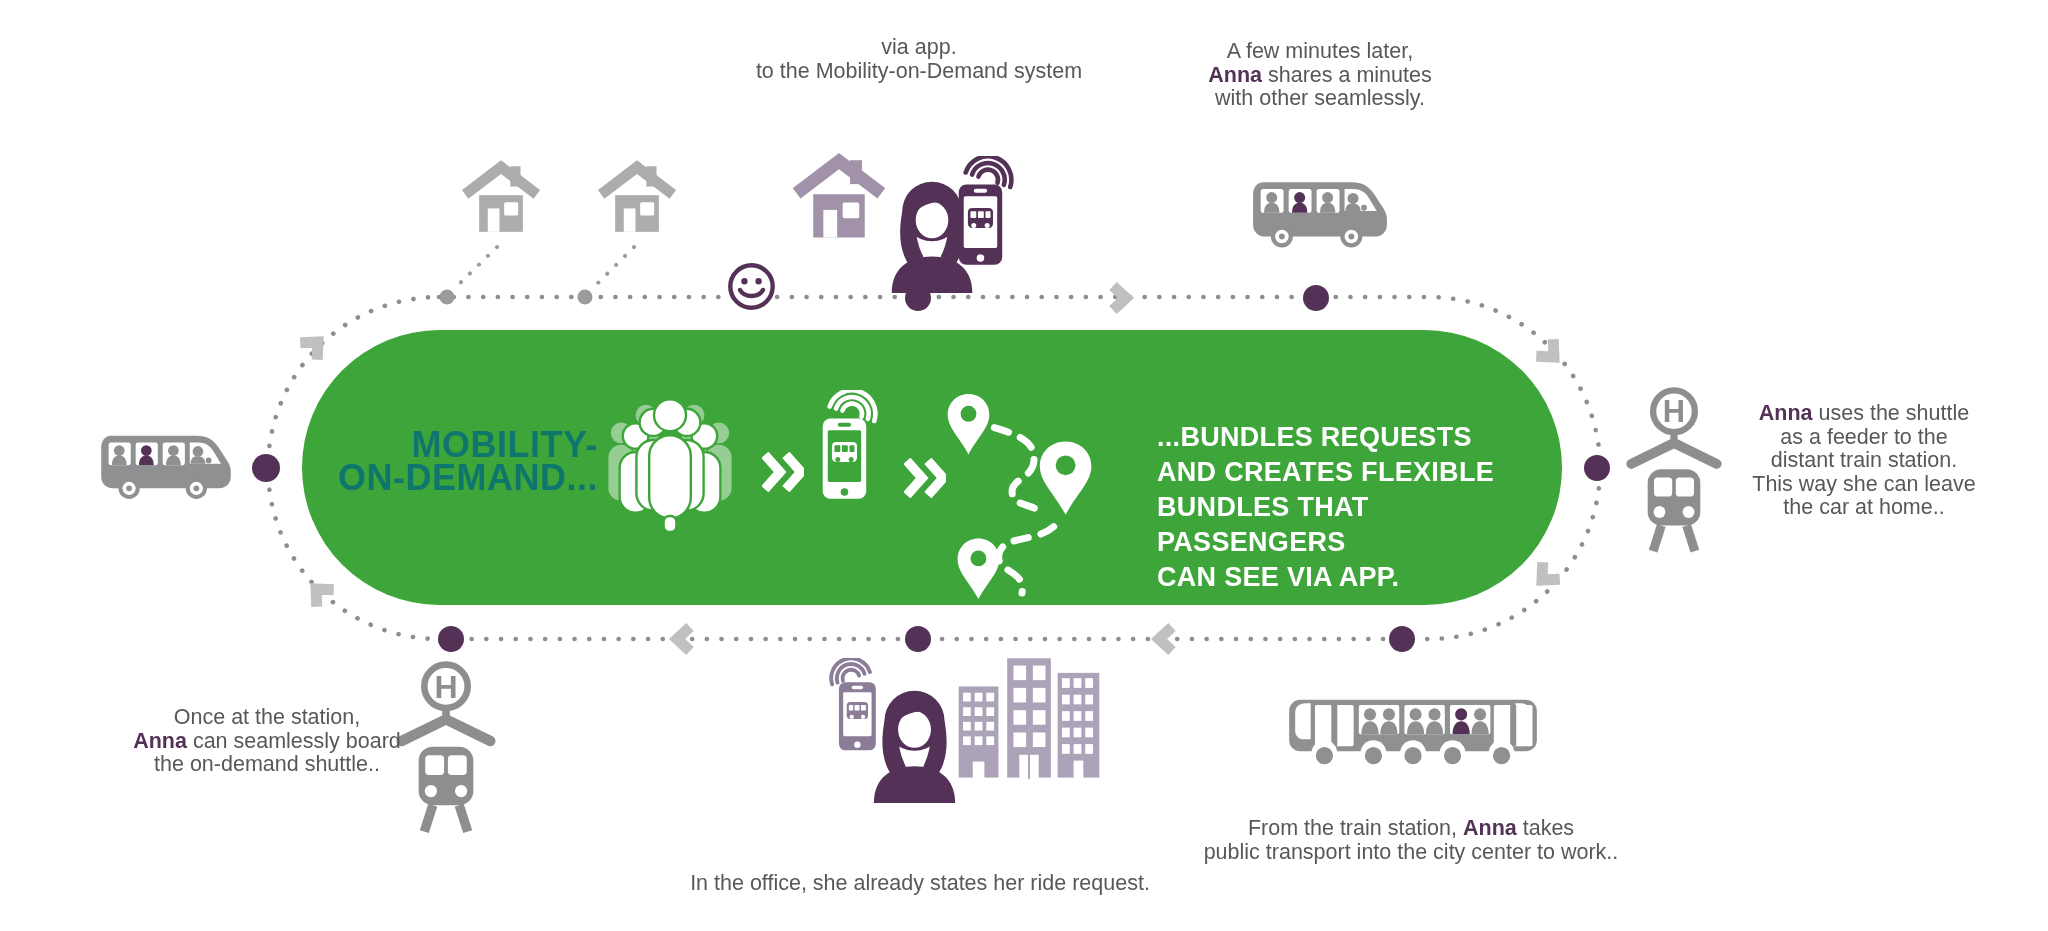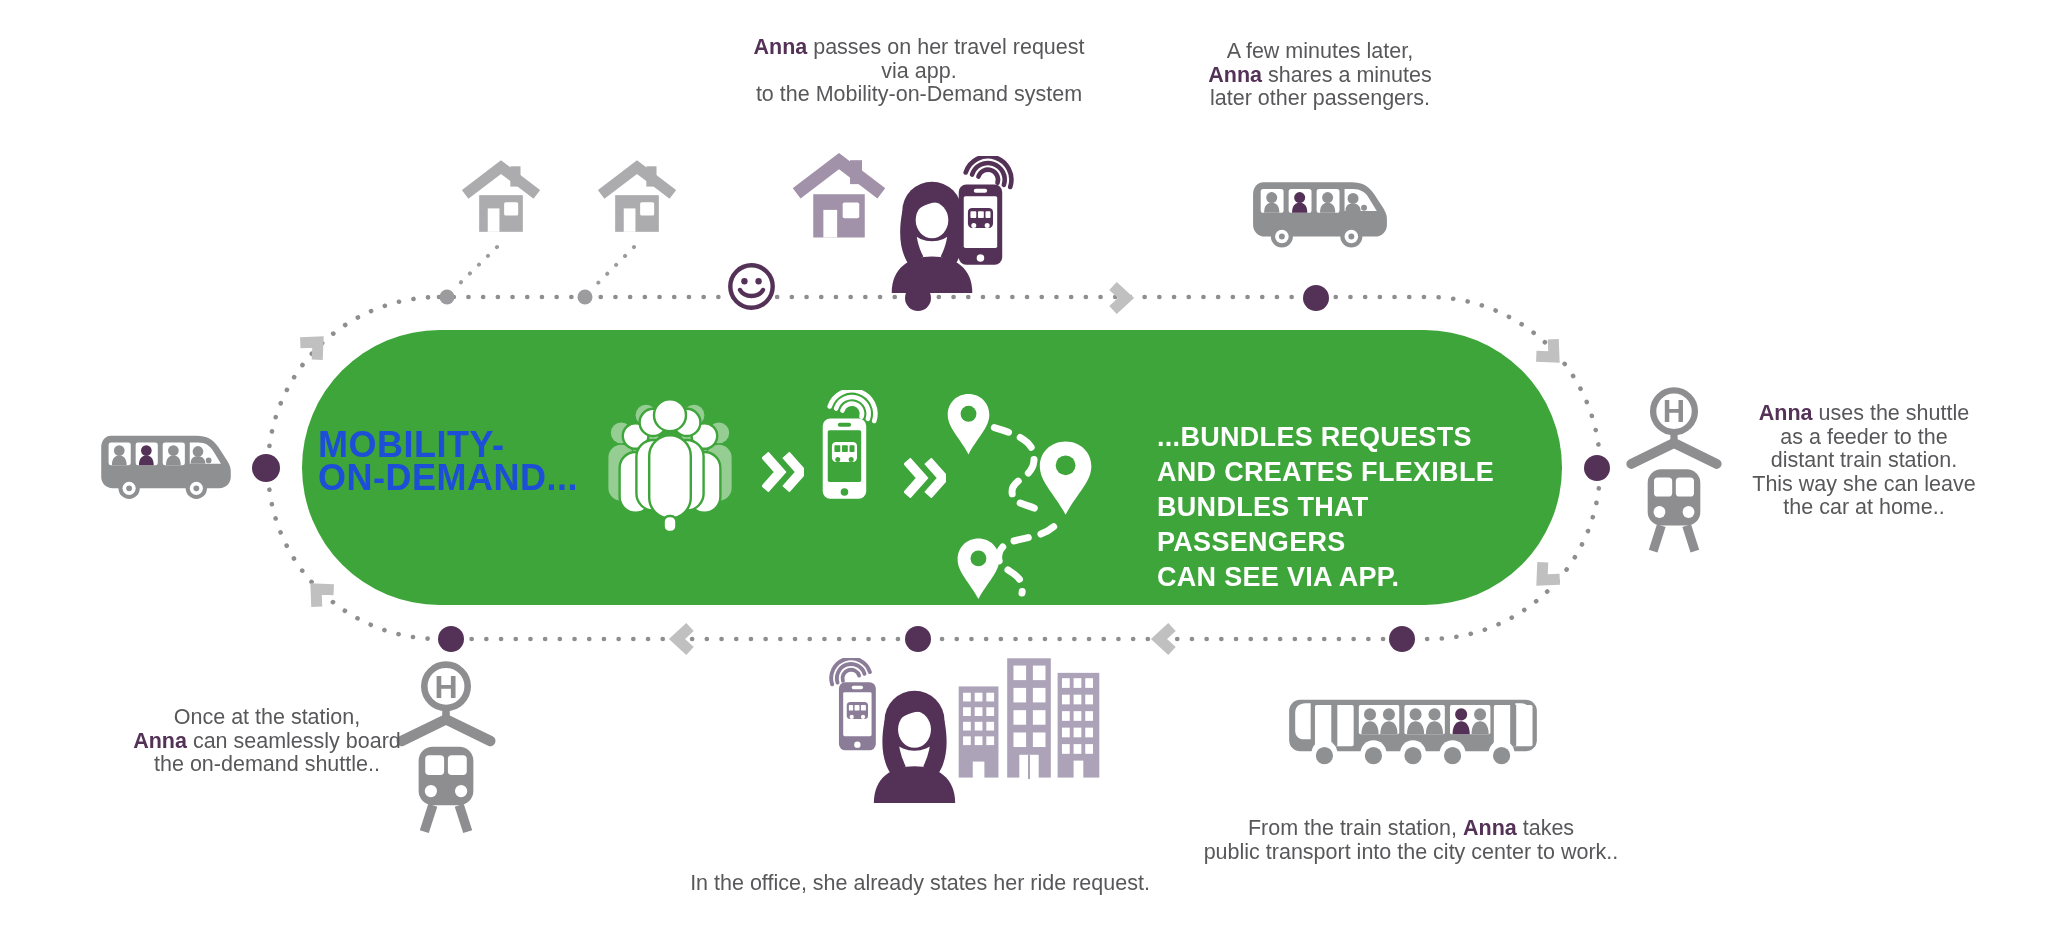--- a/index.html
+++ b/index.html
@@ -7,21 +7,21 @@
     --purplePhone:#8B7C98; --grayIcon:#8F9092; --grayHouse:#ACACAE;
     --textGray:#58585B; --dotGray:#8E8E90; --chevronGray:#C0C0C1;
   }
   html,body{margin:0;padding:0;background:#fff;}
   .stage{position:relative;width:2048px;height:931px;background:#fff;overflow:hidden;
          font-family:"Liberation Sans","DejaVu Sans",sans-serif;}
   .abs{position:absolute;}
   .caption{color:var(--textGray);font-size:21.5px;line-height:23.5px;text-align:center;}
   .caption .anna{font-weight:bold;color:var(--purple);}
   .pill{background:var(--green);border-radius:140px;}
-  .pill-title{color:#1d4ed8;font-weight:bold;font-size:36px;line-height:33px;text-align:left;letter-spacing:.5px;}
+  .pill-title{color:#0f766e;font-weight:bold;font-size:36px;line-height:33px;text-align:right;letter-spacing:.5px;}
   .bundle{color:#fff;font-weight:bold;font-size:27px;line-height:35px;text-align:left;letter-spacing:.3px;}
   .flipx{transform:scaleX(-1);}
   svg{display:block;}
 </style>
 </head>
 <body>
 
 <svg width="0" height="0" style="position:absolute">
   <defs>
     <symbol id="sym-house" viewBox="0 0 100 100">
@@ -355,28 +355,27 @@
       <use href="#sym-woman"></use>
     </svg>
   <svg class="abs" style="left:956px;top:652px;color:var(--purpleSoft)" width="146" height="128">
       <use href="#sym-buildings"></use>
     </svg>
   <svg class="abs" style="left:1284px;top:686px;color:var(--grayIcon)" width="258" height="86">
       <use href="#sym-tram"></use>
     </svg>
 
   <div class="abs caption" style="left:739px;top:36px;width:360px">
-      <div><span class="anna">Anna</span><span> passes on her travel request</span></div>
       <div><span>via app.</span></div>
       <div><span>to the Mobility-on-Demand system</span></div>
     </div>
   <div class="abs caption" style="left:1180px;top:40px;width:280px">
       <div><span>A few minutes later,</span></div>
       <div><span class="anna">Anna</span><span> shares a minutes</span></div>
-      <div><span>later other passengers.</span></div>
+      <div><span>with other seamlessly.</span></div>
     </div>
   <div class="abs caption" style="left:1749px;top:402px;width:230px">
       <div><span class="anna">Anna</span><span> uses the shuttle</span></div>
       <div><span>as a feeder to the</span></div>
       <div><span>distant train station.</span></div>
       <div><span>This way she can leave</span></div>
       <div><span>the car at home..</span></div>
     </div>
   <div class="abs caption" style="left:127px;top:706px;width:280px">
       <div><span>Once at the station,</span></div>

